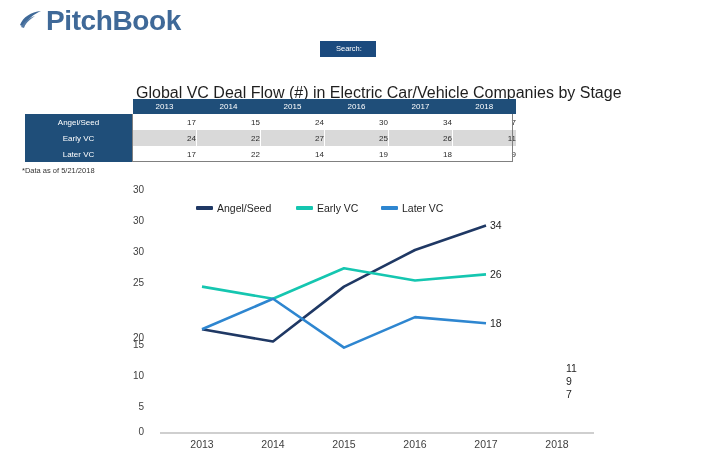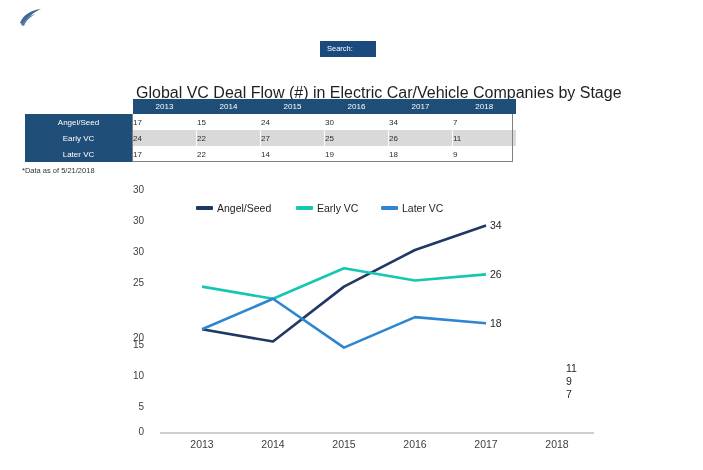--- a/index.html
+++ b/index.html
@@ -47,21 +47,21 @@
     left: 320px; top: 41px;
     display: flex;
     align-items: stretch;
     height: 16px;
   }
   #search-label {
     background: #1b4a7e;
     color: #ffffff;
     font-size: 7.5px;
     line-height: 16px;
-    padding: 0 7px;
+    padding: 0 16px;
     width: 56px;
     box-sizing: border-box;
   }
   #search-url {
     color: #333333;
     font-size: 8.5px;
     line-height: 16px;
     padding-left: 12px;
     white-space: nowrap;
   }
@@ -105,21 +105,21 @@
     height: 16px;
     background: #1f4e79;
     color: #ffffff;
     font-size: 8px;
     text-align: center;
     vertical-align: middle;
   }
   .cell {
     width: 63px;
     height: 16px;
-    text-align: left;
+    text-align: right;
     vertical-align: middle;
     font-size: 8px;
     color: #2b2b2b;
     background: #ffffff;
     border-left: 1px solid #ffffff;
   }
   tr.alt .cell {
     background: #d9d9d9;
   }
   #table-values-border {
@@ -184,20 +184,21 @@
 </style>
 </head>
 <body>
 
 <div id="header">
   <div id="logo-block">
     <svg id="logo-mark" viewBox="0 0 26 26">
       <path d="M2 17 C5 9, 13 4, 23 3 C16 6, 9 11, 6 19 Z" fill="#3f6998"></path>
       <path d="M3 19 C6 14, 11 10, 17 8 C11 12, 7 16, 6 20 Z" fill="#557ba5"></path>
     </svg>
+    <span id="logo-text" style="color: rgb(63, 105, 152);">PitchBook</span>
   </div>
 </div>
 
 <div id="search-row">
   <div id="search-label">Search:</div>
 </div>
 
 <div id="table-title">Global VC Deal Flow (#) in Electric Car/Vehicle Companies by Stage</div>
 
 <table id="data-table">

